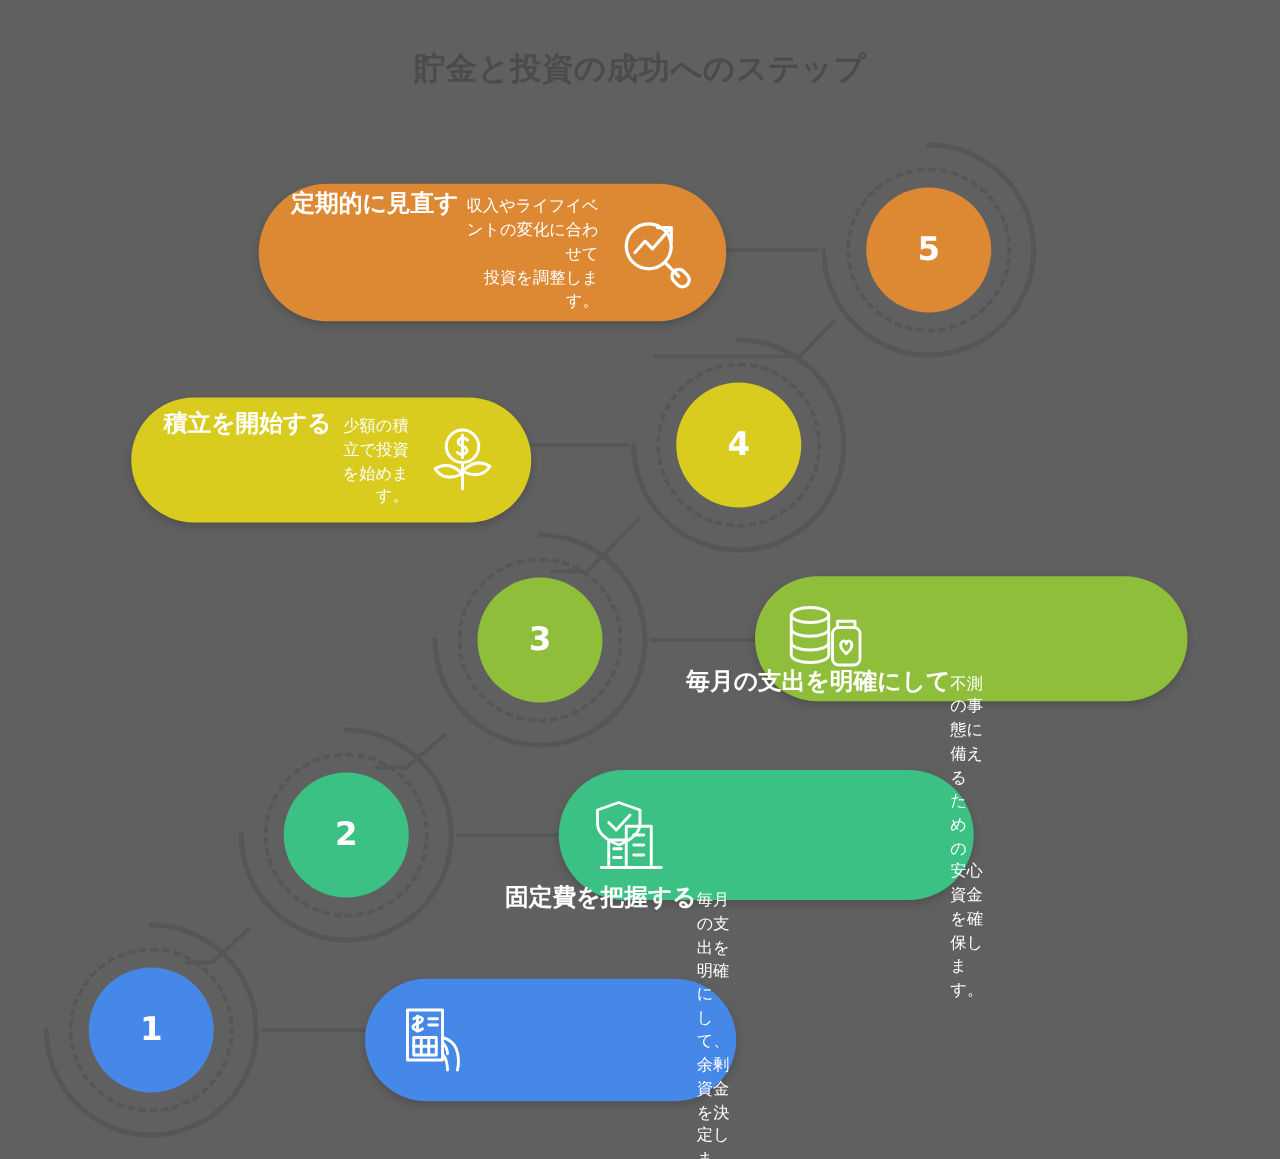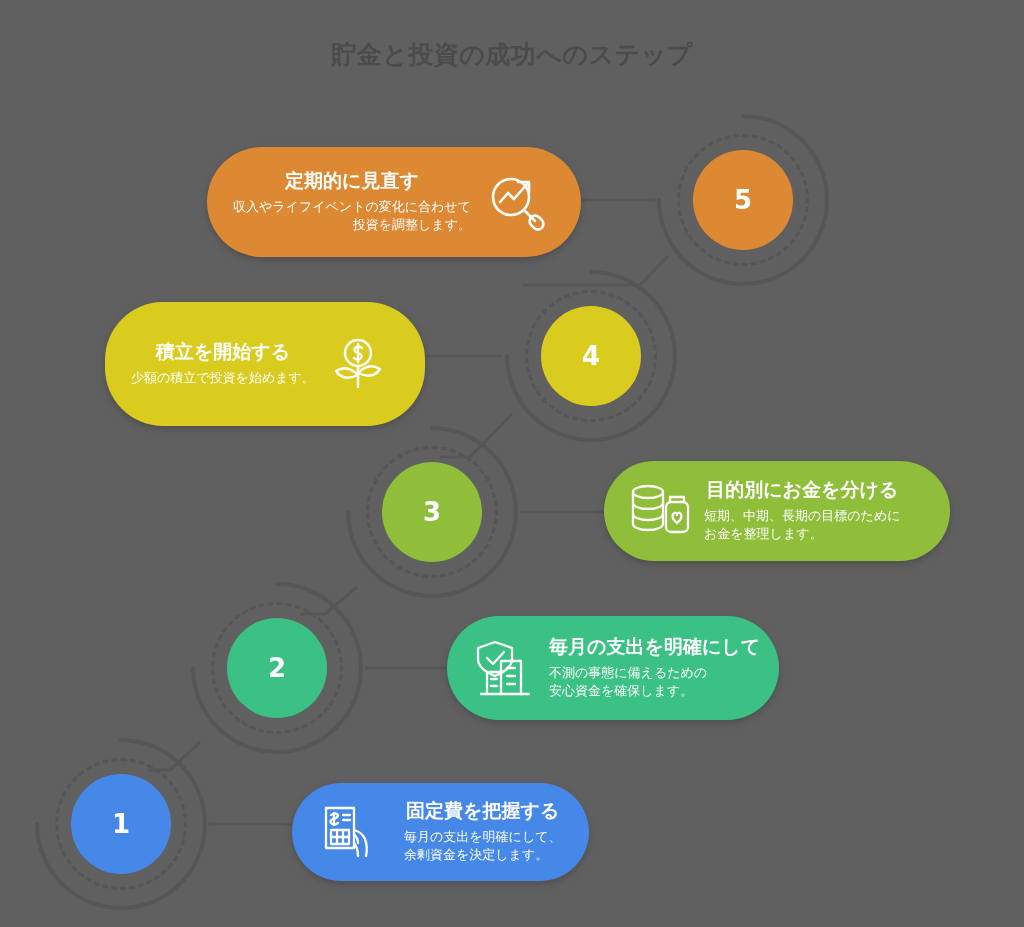--- a/index.html
+++ b/index.html
@@ -78,21 +78,21 @@
     border-radius: 58px;
     box-sizing: border-box;
     display: flex;
     align-items: center;
     padding: 14px 26px;
     color: #ffffff;
     box-shadow: 0 3px 7px rgba(0,0,0,0.18);
   }
   .card .card-text {
     display: flex;
-    flex-direction: column;
+    flex-direction: row;
     justify-content: center;
   }
   .card .card-title {
     font-size: 19px;
     font-weight: bold;
     line-height: 1.25;
     white-space: nowrap;
   }
   .card .card-desc {
     font-size: 13px;
@@ -111,21 +111,21 @@
   .card.icon-right .card-text { text-align: center; }
   .card.icon-right .card-icon { margin-left: 14px; }
   
   .card.icon-left .card-icon { margin-right: 14px; }
   .card.icon-left .card-title { text-align: center; }
   .card.icon-left .card-desc { text-align: left; }
 
   
   #card-5 { left: 207px; top: 147px; width: 374px; height: 110px; }
   #node-5 { left: 655px; top: 112px; }
-  #card-4 { left: 105px; top: 302px; width: 320px; height: 124px; }
+  #card-4 { left: 105px; top: 318px; width: 320px; height: 100px; }
   #node-4 { left: 503px; top: 268px; }
   #card-3 { left: 604px; top: 461px; width: 346px; height: 100px; }
   #node-3 { left: 344px; top: 424px; }
   #card-2 { left: 447px; top: 616px; width: 332px; height: 104px; }
   #node-2 { left: 189px; top: 580px; }
   #card-1 { left: 292px; top: 783px; width: 297px; height: 98px; gap: 16px; }
   #node-1 { left: 33px; top: 736px; }
 
   .card-5-bg { background: #DD8833; }
   .card-4-bg { background: #D9CC1E; }
@@ -225,25 +225,20 @@
     <div class="card-icon">
       <svg width="60" height="58" viewBox="0 0 60 58" fill="none" stroke="#ffffff" stroke-width="2.3" stroke-linecap="round" stroke-linejoin="round">
         <ellipse cx="18" cy="10" rx="15" ry="6"></ellipse>
         <path d="M 3 10 L 3 21 A 15 6 0 0 0 33 21 L 33 10"></path>
         <path d="M 3 21 L 3 32 A 15 6 0 0 0 33 32 L 33 21"></path>
         <path d="M 3 32 L 3 42 A 15 6 0 0 0 33 42 L 33 32"></path>
         <path d="M 40 20 L 40 15 L 54 15 L 54 20"></path>
         <rect x="36" y="20" width="22" height="30" rx="5"></rect>
         <path d="M 47 41 Q 41 36 43 32 Q 46 29 47 33 Q 48 29 51 32 Q 53 36 47 41 Z"></path>
       </svg>
-    </div>
-    <div class="card-text">
-      <div class="card-title">目的別にお金を分ける</div>
-      <div class="card-desc">短期、中期、長期の目標のために
-お金を整理します。</div>
     </div>
   </div>
 
   <div class="node" id="node-2">
     <svg class="outer-ring" viewBox="0 0 176 176">
       <path d="M 88 4 A 84 84 0 1 1 4 88" fill="none" stroke="#565656" stroke-width="4" stroke-linecap="round"></path>
     </svg>
     <div class="dashed-ring"></div>
     <div class="disc card-2-bg">2</div>
   </div>

